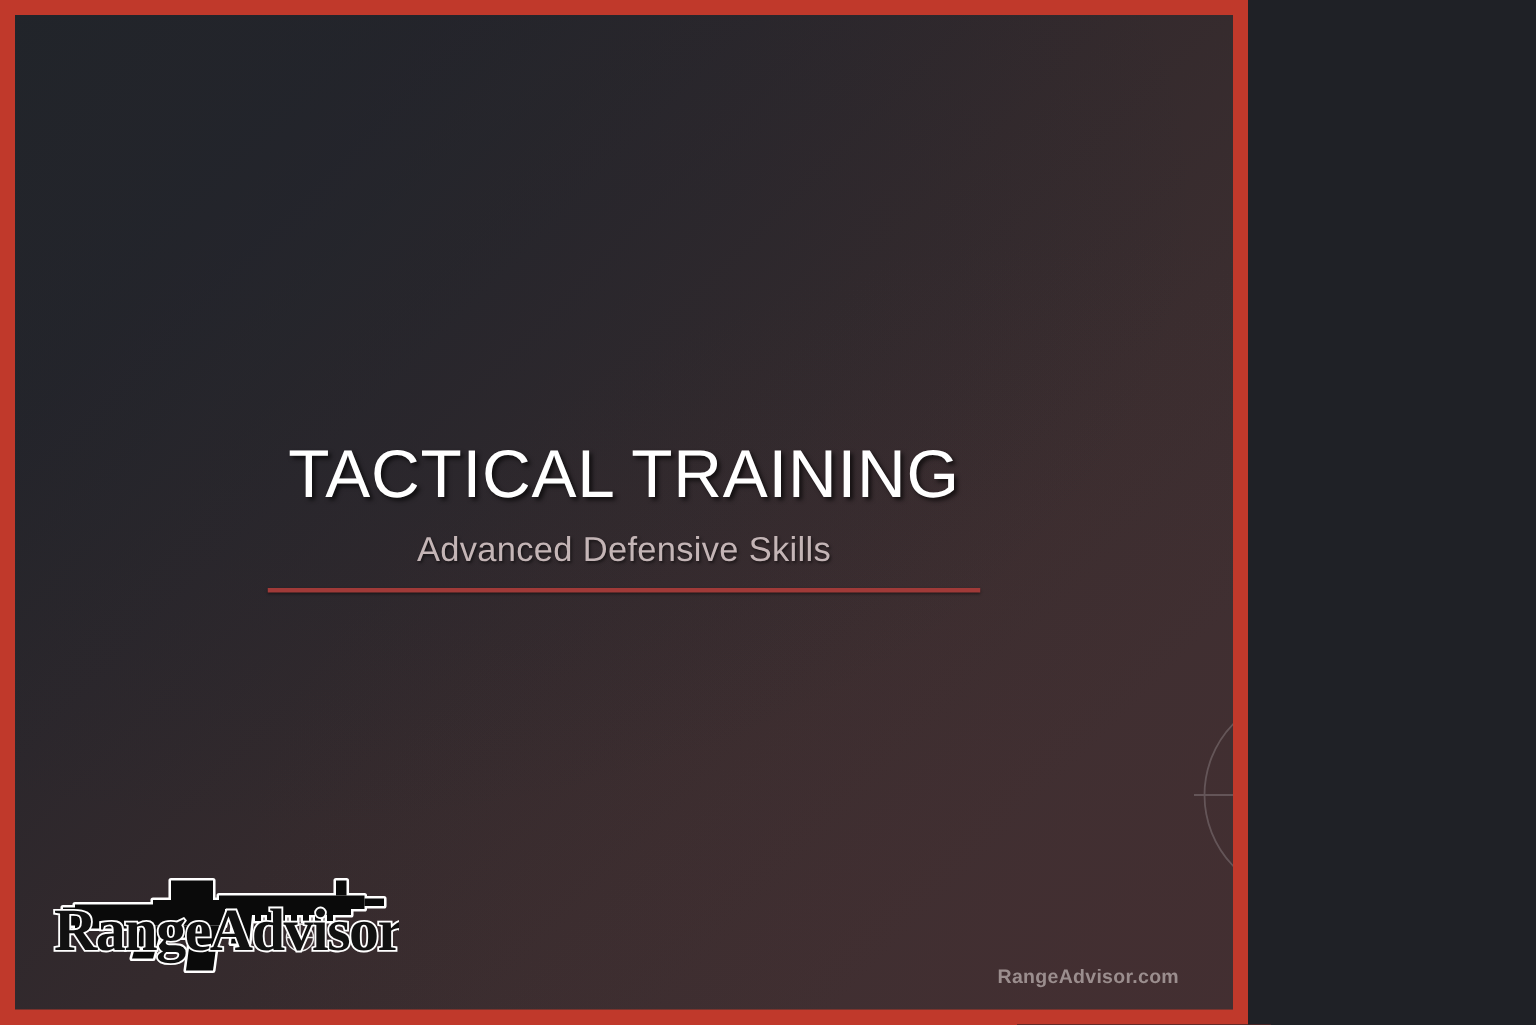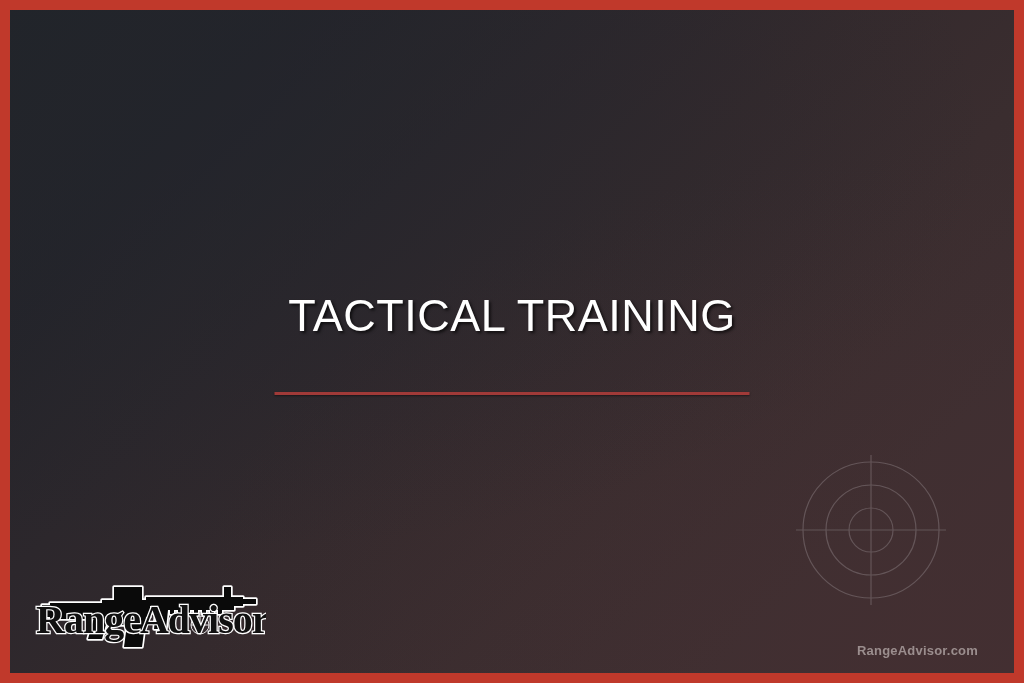--- a/index.html
+++ b/index.html
@@ -11,21 +11,21 @@
   body {
     width: 1024px;
     height: 683px;
     overflow: hidden;
     font-family: "Liberation Sans", "DejaVu Sans", sans-serif;
   }
 
   
   .slide {
     position: relative;
-    width: 1024px;
+    width: 832px;
     height: 683px;
     box-sizing: border-box;
     background: #c0392b;          
     padding: 10px;
     overflow: hidden;
   }
 
   .slide-inner {
     position: relative;
     width: 100%;
@@ -137,20 +137,21 @@
         <circle cx="75" cy="75" r="22"></circle>
         <circle cx="75" cy="75" r="45"></circle>
         <circle cx="75" cy="75" r="68"></circle>
         <line x1="0" y1="75" x2="150" y2="75"></line>
         <line x1="75" y1="0" x2="75" y2="150"></line>
       </g>
     </svg>
 
     <div class="title-block">
       <h1 class="slide-title">TACTICAL TRAINING</h1>
+      <p class="slide-subtitle">Advanced Defensive Skills</p>
       <div class="accent-rule"></div>
     </div>
 
     <svg class="logo" viewBox="0 0 238 88" xmlns="http://www.w3.org/2000/svg">
       <defs>
         <g id="rifleShape">
 
           <path d="M118 24 L215 24 L215 33 L206 33 L206 37 L124 37 L124 33 L118 33 Z"></path>
 
           <path d="M196 14 L203 14 L203 24 L196 24 Z"></path>

